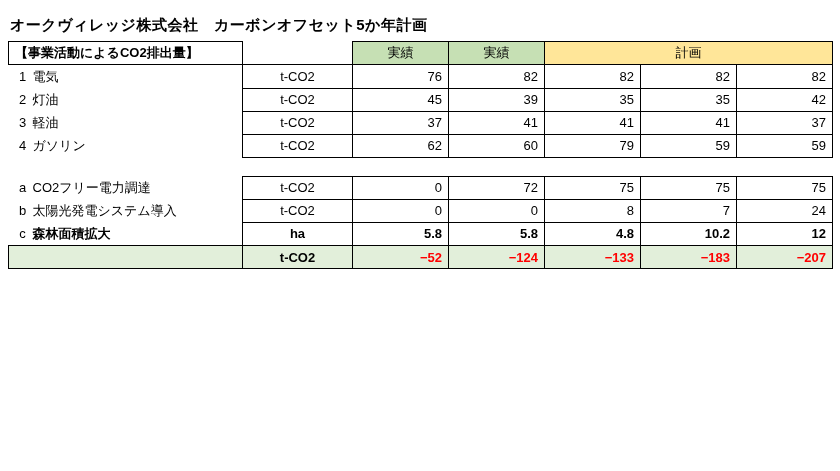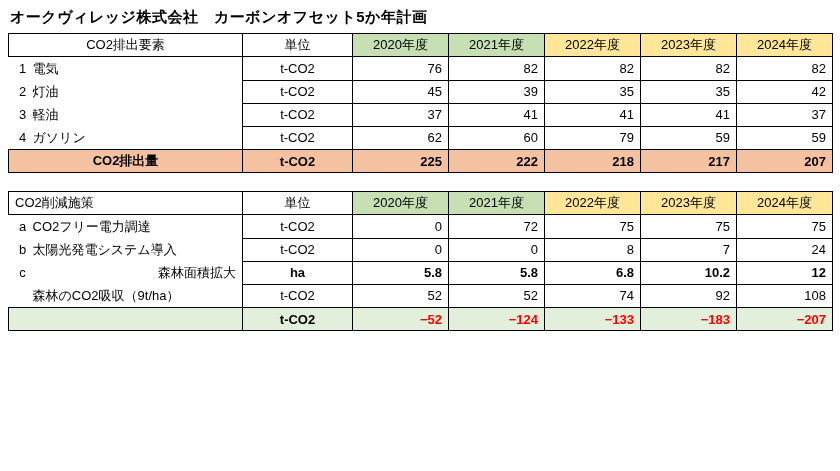--- a/index.html
+++ b/index.html
@@ -12,21 +12,21 @@
     height: 471px;
     font-family: "Liberation Sans", sans-serif;
     color: #000000;
     overflow: hidden;
   }
   .page {
     position: relative;
     width: 840px;
     height: 413px;
     box-sizing: border-box;
-    padding: 6px 8px 0 8px;
+    padding: 14px 8px 0 8px;
   }
   .doc-title {
     font-size: 15px;
     font-weight: bold;
     letter-spacing: 0.5px;
     margin: 2px 0 6px 2px;
     white-space: pre;
   }
   table {
     border-collapse: collapse;
@@ -50,21 +50,21 @@
   .bold { font-weight: bold; }
   .green-hd { background: #c6e0b4; font-weight: normal; }
   .yellow-hd { background: #ffe699; }
   .orange-row { background: #f4c2a1; font-weight: bold; }
   .green-lt { background: #e2efda; }
   .noborder { border: none; }
   .red { color: #ff0000; }
   .spacer { height: 18px; }
   .idx { text-align: center; width: 22px; border-right: none; padding-right: 0; }
   .namecell { border-left: none; text-align: left; padding-left: 2px; }
-  .forest { font-weight: normal; text-align: right; }
+  .forest { font-weight: bold; }
   .table2 .idx { width: 22px; }
 </style>
 </head>
 <body>
 
 <div class="page">
 
   <div class="doc-title">オークヴィレッジ株式会社　カーボンオフセット5か年計画</div>
 
   <table>
@@ -72,27 +72,25 @@
       <col style="width:234px">
       <col style="width:110px">
       <col style="width:96px">
       <col style="width:96px">
       <col style="width:96px">
       <col style="width:96px">
       <col style="width:96px">
     </colgroup>
     <tbody>
       <tr>
-        <td class="ctr">CO2排出要素</td>
-        <td class="ctr">単位</td>
-        <td class="ctr green-hd">2020年度</td>
-        <td class="ctr green-hd">2021年度</td>
-        <td class="ctr yellow-hd">2022年度</td>
-        <td class="ctr yellow-hd">2023年度</td>
-        <td class="ctr yellow-hd">2024年度</td>
+        <td class="lft bold" rowspan="1">【事業活動によるCO2排出量】</td>
+        <td class="noborder"></td>
+        <td class="ctr green-hd">実績</td>
+        <td class="ctr green-hd">実績</td>
+        <td class="ctr yellow-hd" colspan="3">計画</td>
       </tr>
 
       <tr>
         <td class="noborder" style="padding:0">
           <table style="width:100%;border-collapse:collapse;table-layout:fixed">
             <tbody>
                 <tr>
               <td class="idx" style="border:none">1</td>
               <td class="namecell" style="border:none">電気</td>
             </tr>
@@ -157,54 +155,36 @@
             </table>
         </td>
         <td class="ctr">t-CO2</td>
         <td class="num">62</td>
         <td class="num">60</td>
         <td class="num">79</td>
         <td class="num">59</td>
         <td class="num">59</td>
       </tr>
 
-      <tr class="orange-row">
-        <td class="ctr bold">CO2排出量</td>
-        <td class="ctr bold">t-CO2</td>
-        <td class="num bold">225</td>
-        <td class="num bold">222</td>
-        <td class="num bold">218</td>
-        <td class="num bold">217</td>
-        <td class="num bold">207</td>
-      </tr>
     </tbody>
   </table>
 
   <div class="spacer"></div>
 
   <table class="table2">
     <colgroup>
       <col style="width:234px">
       <col style="width:110px">
       <col style="width:96px">
       <col style="width:96px">
       <col style="width:96px">
       <col style="width:96px">
       <col style="width:96px">
     </colgroup>
     <tbody>
-      <tr>
-        <td class="lft">CO2削減施策</td>
-        <td class="ctr">単位</td>
-        <td class="ctr green-hd">2020年度</td>
-        <td class="ctr green-hd">2021年度</td>
-        <td class="ctr yellow-hd">2022年度</td>
-        <td class="ctr yellow-hd">2023年度</td>
-        <td class="ctr yellow-hd">2024年度</td>
-      </tr>
 
       <tr>
         <td class="noborder" style="padding:0">
           <table style="width:100%;border-collapse:collapse;table-layout:fixed">
             <tbody>
                 <tr>
               <td class="idx" style="border:none;width:22px">a</td>
               <td class="namecell" style="border:none">CO2フリー電力調達</td>
             </tr>
           </tbody>
@@ -244,43 +224,25 @@
                 <tr>
               <td class="idx" style="border:none;width:22px" rowspan="1">c</td>
               <td class="namecell forest" style="border:none">森林面積拡大</td>
             </tr>
           </tbody>
             </table>
         </td>
         <td class="ctr bold">ha</td>
         <td class="num bold">5.8</td>
         <td class="num bold">5.8</td>
-        <td class="num bold">6.8</td>
+        <td class="num bold">4.8</td>
         <td class="num bold">10.2</td>
         <td class="num bold">12</td>
       </tr>
 
-      <tr>
-        <td class="noborder" style="padding:0;border-top:none">
-          <table style="width:100%;border-collapse:collapse;table-layout:fixed">
-            <tbody>
-                <tr>
-              <td class="idx" style="border:none;width:22px"></td>
-              <td class="namecell" style="border:none">森林のCO2吸収（9t/ha）</td>
-            </tr>
-          </tbody>
-            </table>
-        </td>
-        <td class="ctr">t-CO2</td>
-        <td class="num">52</td>
-        <td class="num">52</td>
-        <td class="num">74</td>
-        <td class="num">92</td>
-        <td class="num">108</td>
-      </tr>
 
       <tr class="green-lt">
         <td class="ctr"></td>
         <td class="ctr bold">t-CO2</td>
         <td class="num bold red">−52</td>
         <td class="num bold red">−124</td>
         <td class="num bold red">−133</td>
         <td class="num bold red">−183</td>
         <td class="num bold red">−207</td>
       </tr>

